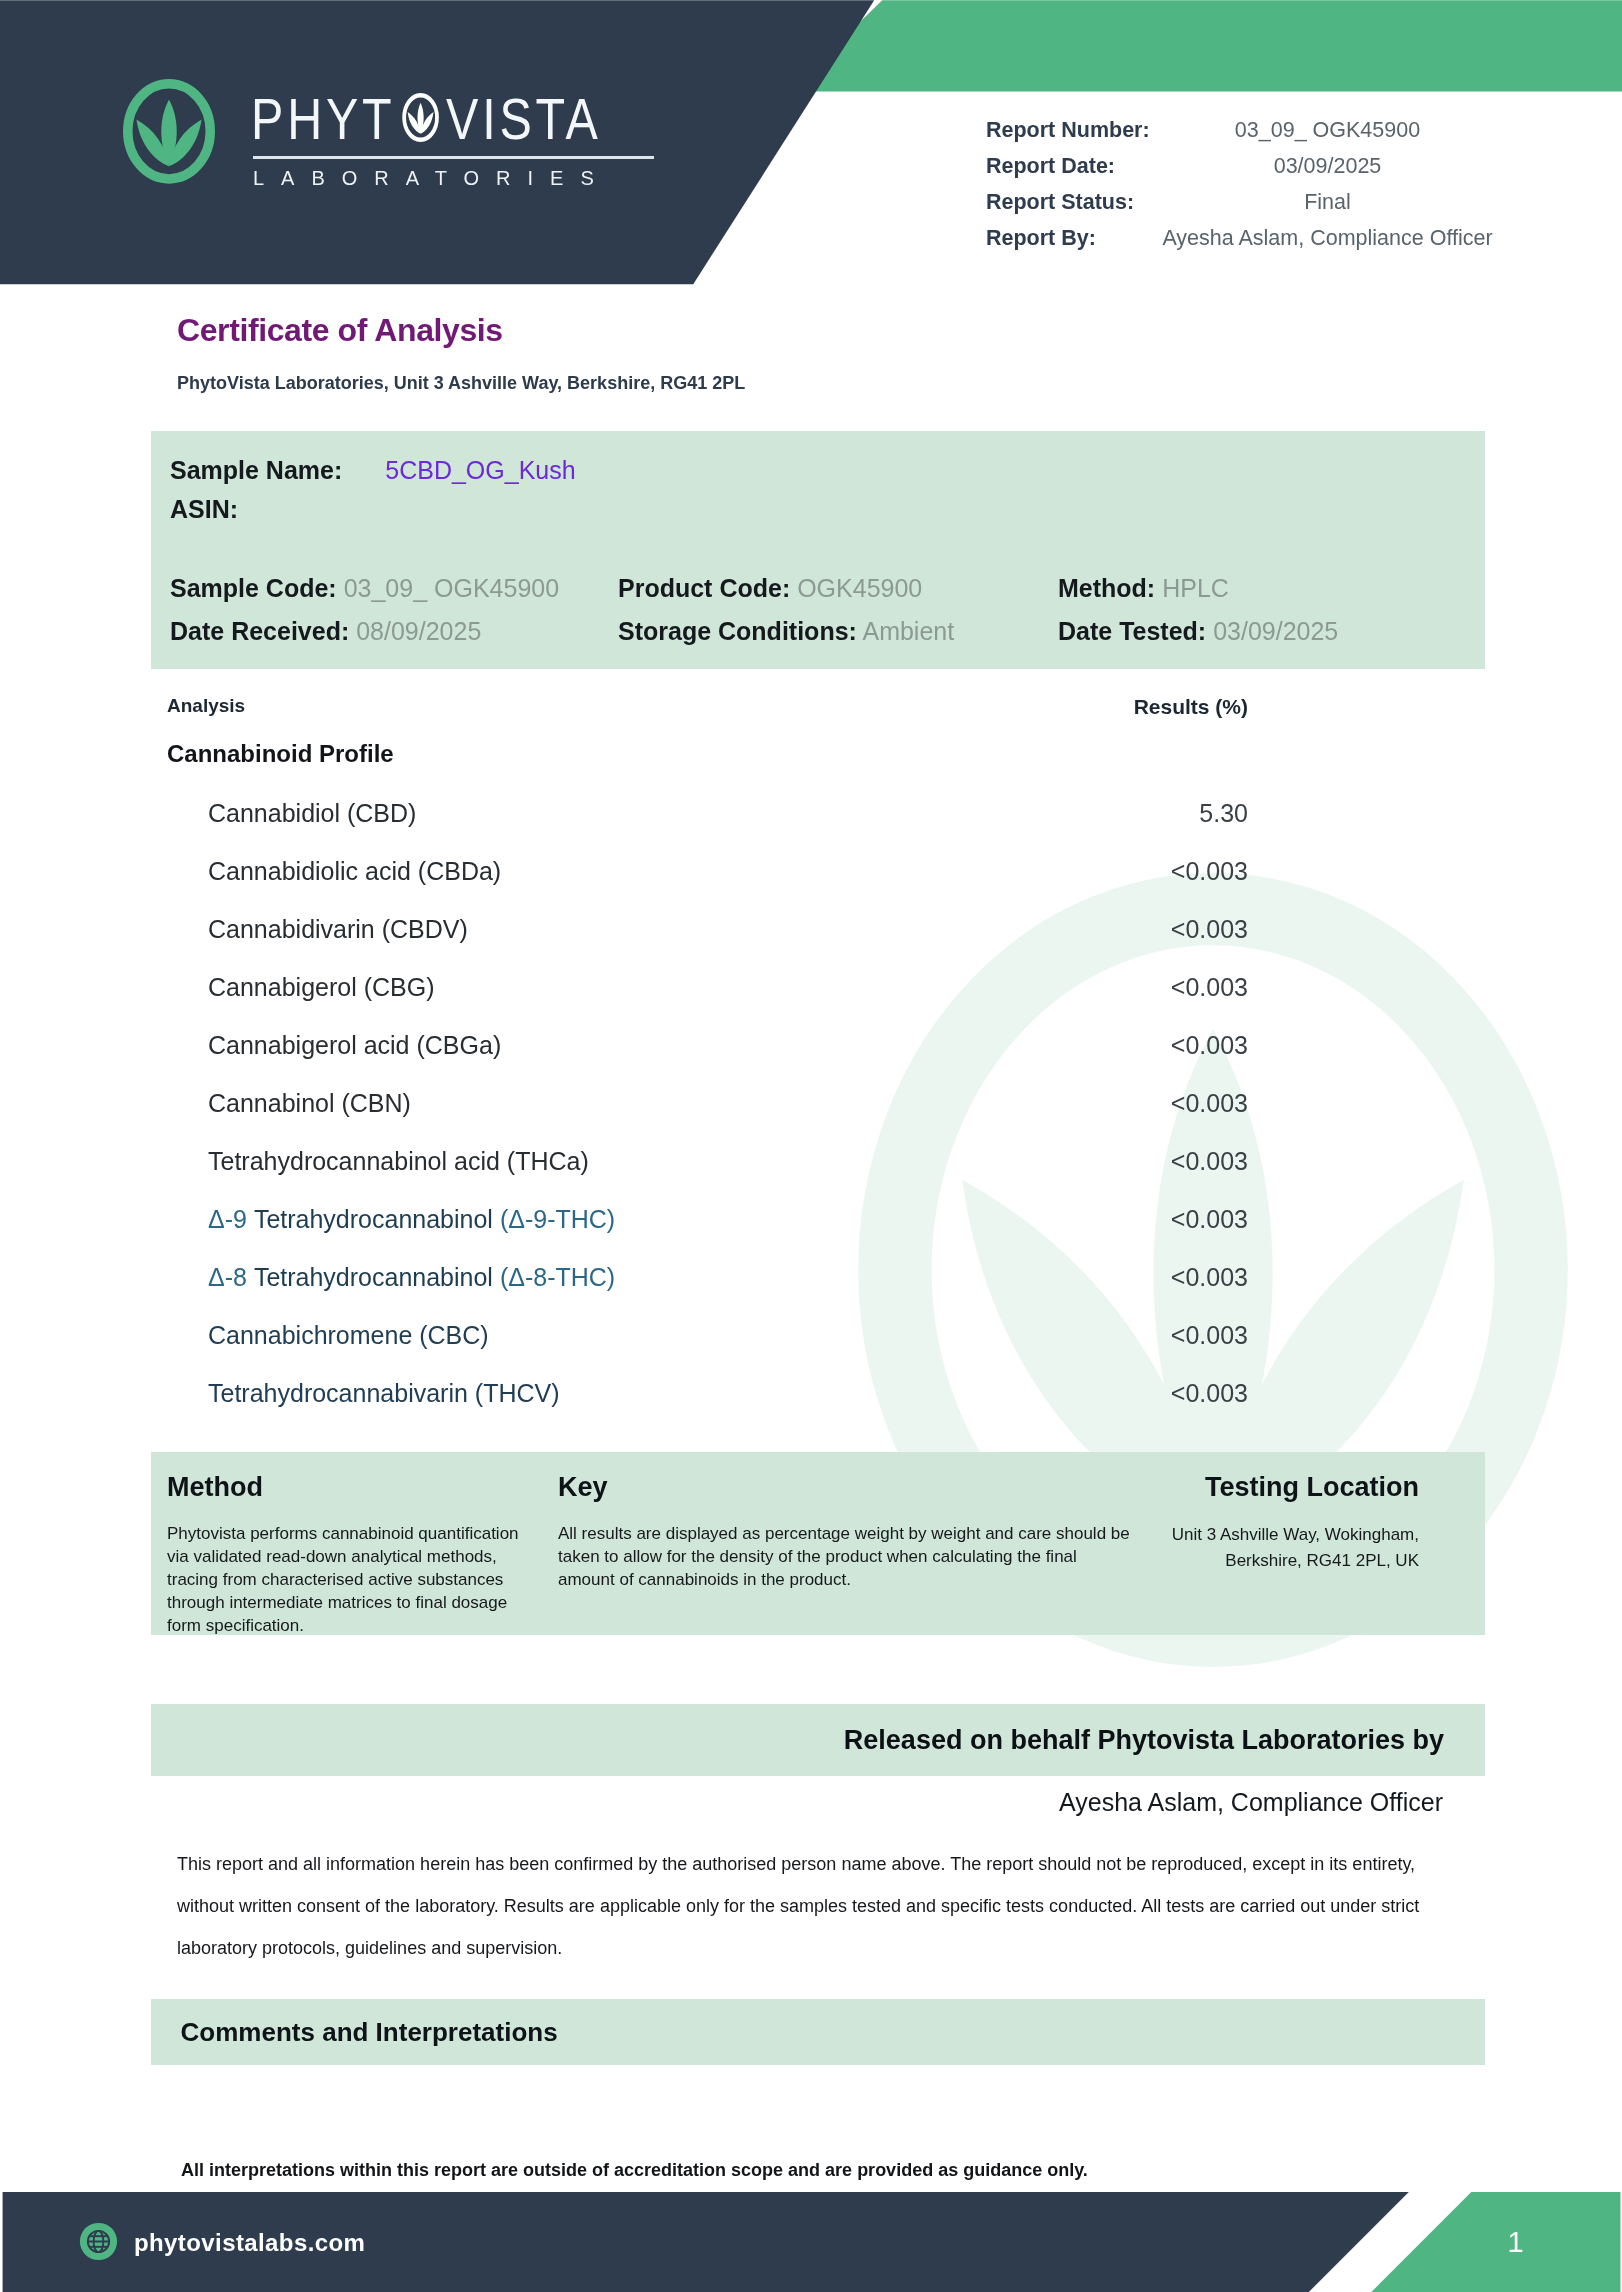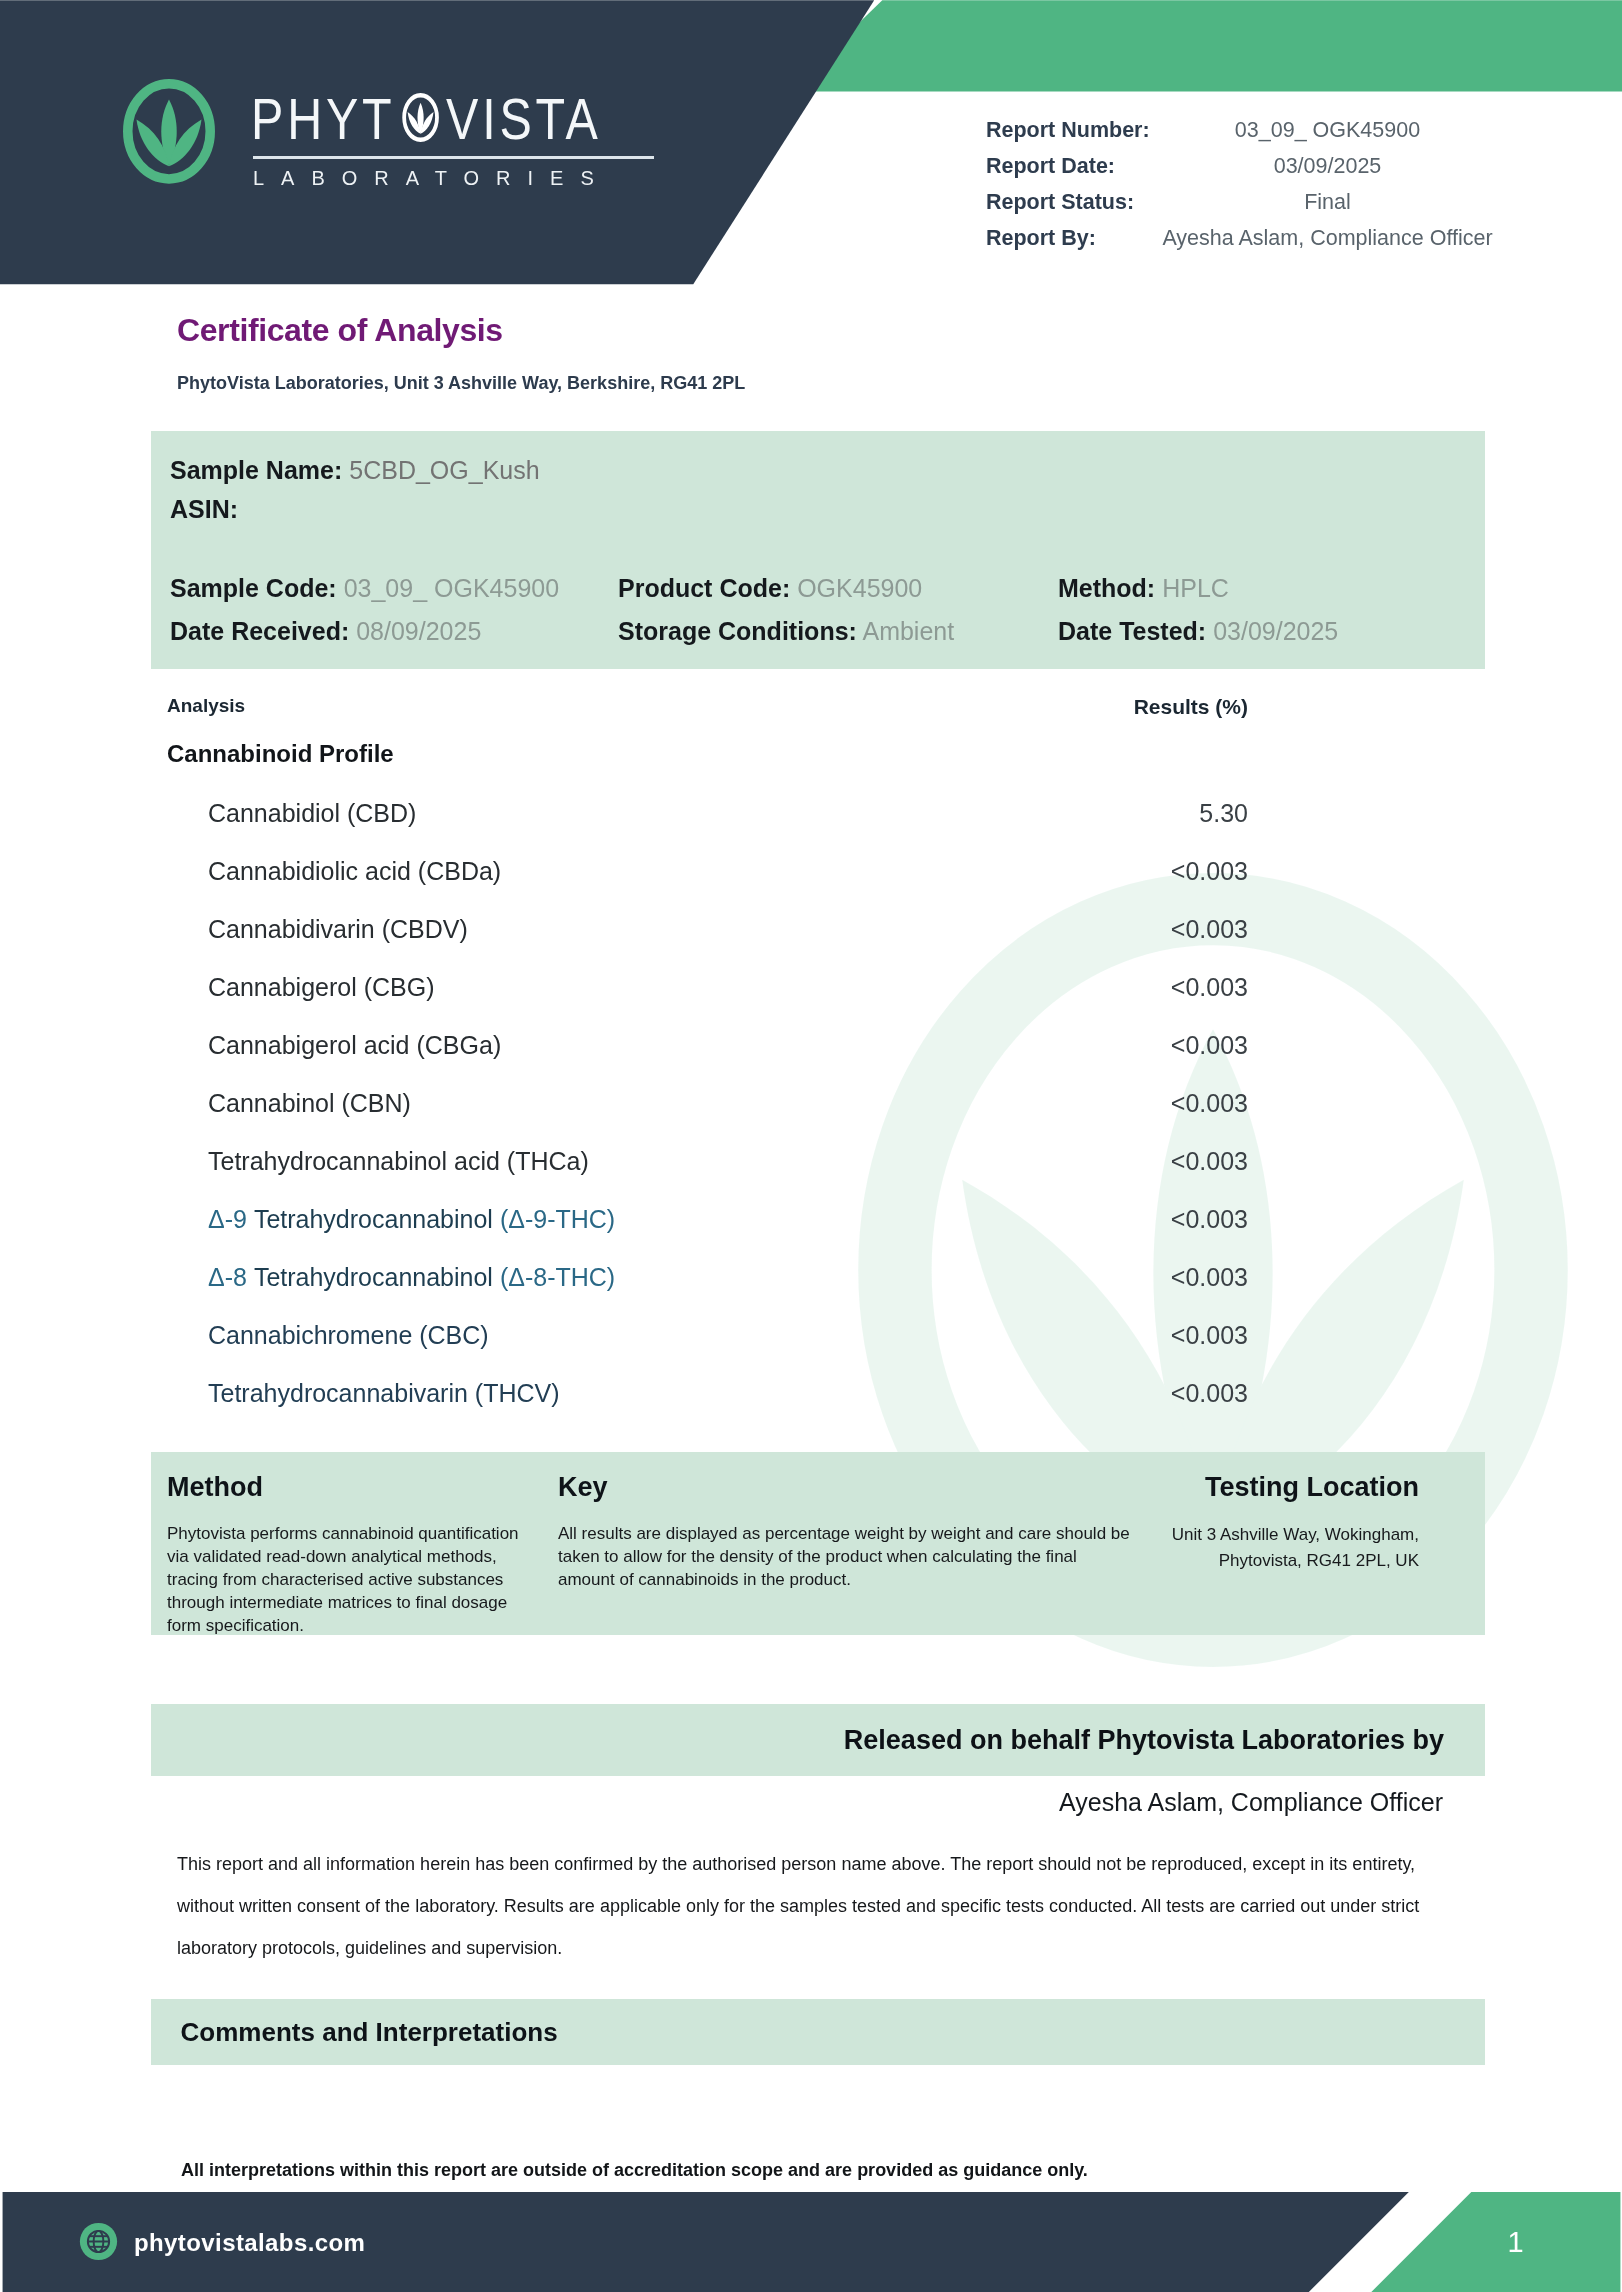--- a/index.html
+++ b/index.html
@@ -28,21 +28,21 @@
   #doc-title{position:absolute;left:177px;top:312px;font-size:32px;font-weight:bold;
              color:#701a75;letter-spacing:-0.4px;z-index:1;}
   #doc-subtitle{position:absolute;left:177px;top:373px;font-size:18px;font-weight:bold;
                 color:#2d3b4d;z-index:1;}
 
   
   .greenbox{position:absolute;left:151px;width:1334px;background:#cfe6d9;z-index:1;}
   #sample-box{top:431px;height:238px;}
   .sb-line{position:absolute;font-size:25px;white-space:nowrap;}
   .sb-label{font-weight:bold;color:#15191d;}
-  .sb-value{color:#737373;}
+  .sb-value{color:#6d28d9;margin-left:36px;}
   .sb-gray{color:#8d9a94;}
 
   
   #analysis-h-left{position:absolute;left:167px;top:695px;font-size:19px;font-weight:bold;color:#1b2732;z-index:1;}
   #analysis-h-right{position:absolute;left:979px;top:695px;width:269px;text-align:right;
                     font-size:21px;font-weight:bold;color:#1b2732;z-index:1;}
   #analysis-section{position:absolute;left:167px;top:740px;font-size:24px;font-weight:bold;color:#111519;z-index:1;}
   #analysis-rows{position:absolute;left:208px;top:784px;width:1040px;z-index:1;}
   .a-row{height:58px;display:flex;justify-content:space-between;align-items:center;font-size:25px;}
   .a-val{color:#3a4045;}
@@ -236,21 +236,21 @@
   </div>
 
   <div id="method-box" class="greenbox">
     <div class="mk-h" style="left:16px">Method</div>
     <div class="mk-body" style="left:16px;width:376px">Phytovista performs cannabinoid quantification via validated read-down analytical methods, tracing from characterised active substances through intermediate matrices to final dosage form specification.</div>
     <div class="mk-h" style="left:407px">Key</div>
     <div class="mk-body" style="left:407px;width:578px">All results are displayed as percentage weight by weight and care should be taken to allow for the density of the product when calculating the final amount of cannabinoids in the product.</div>
     <div class="mk-h" style="right:66px;text-align:right">Testing Location</div>
     <div class="mk-body" style="right:66px;width:376px;text-align:right;line-height:26px">
       <div>Unit 3 Ashville Way, Wokingham,</div>
-      <div>Phytovista, RG41 2PL, UK</div>
+      <div>Berkshire, RG41 2PL, UK</div>
     </div>
   </div>
 
   <div id="released-box" class="greenbox">
     <div id="released-heading">Released on behalf Phytovista Laboratories by</div>
   </div>
   <div id="signatory">Ayesha Aslam, Compliance Officer</div>
   <div id="disclaimer">This report and all information herein has been confirmed by the authorised person name above. The report should not be reproduced, except in its entirety, without written consent of the laboratory. Results are applicable only for the samples tested and specific tests conducted. All tests are carried out under strict laboratory protocols, guidelines and supervision.</div>
 
   <div id="comments-box" class="greenbox">

